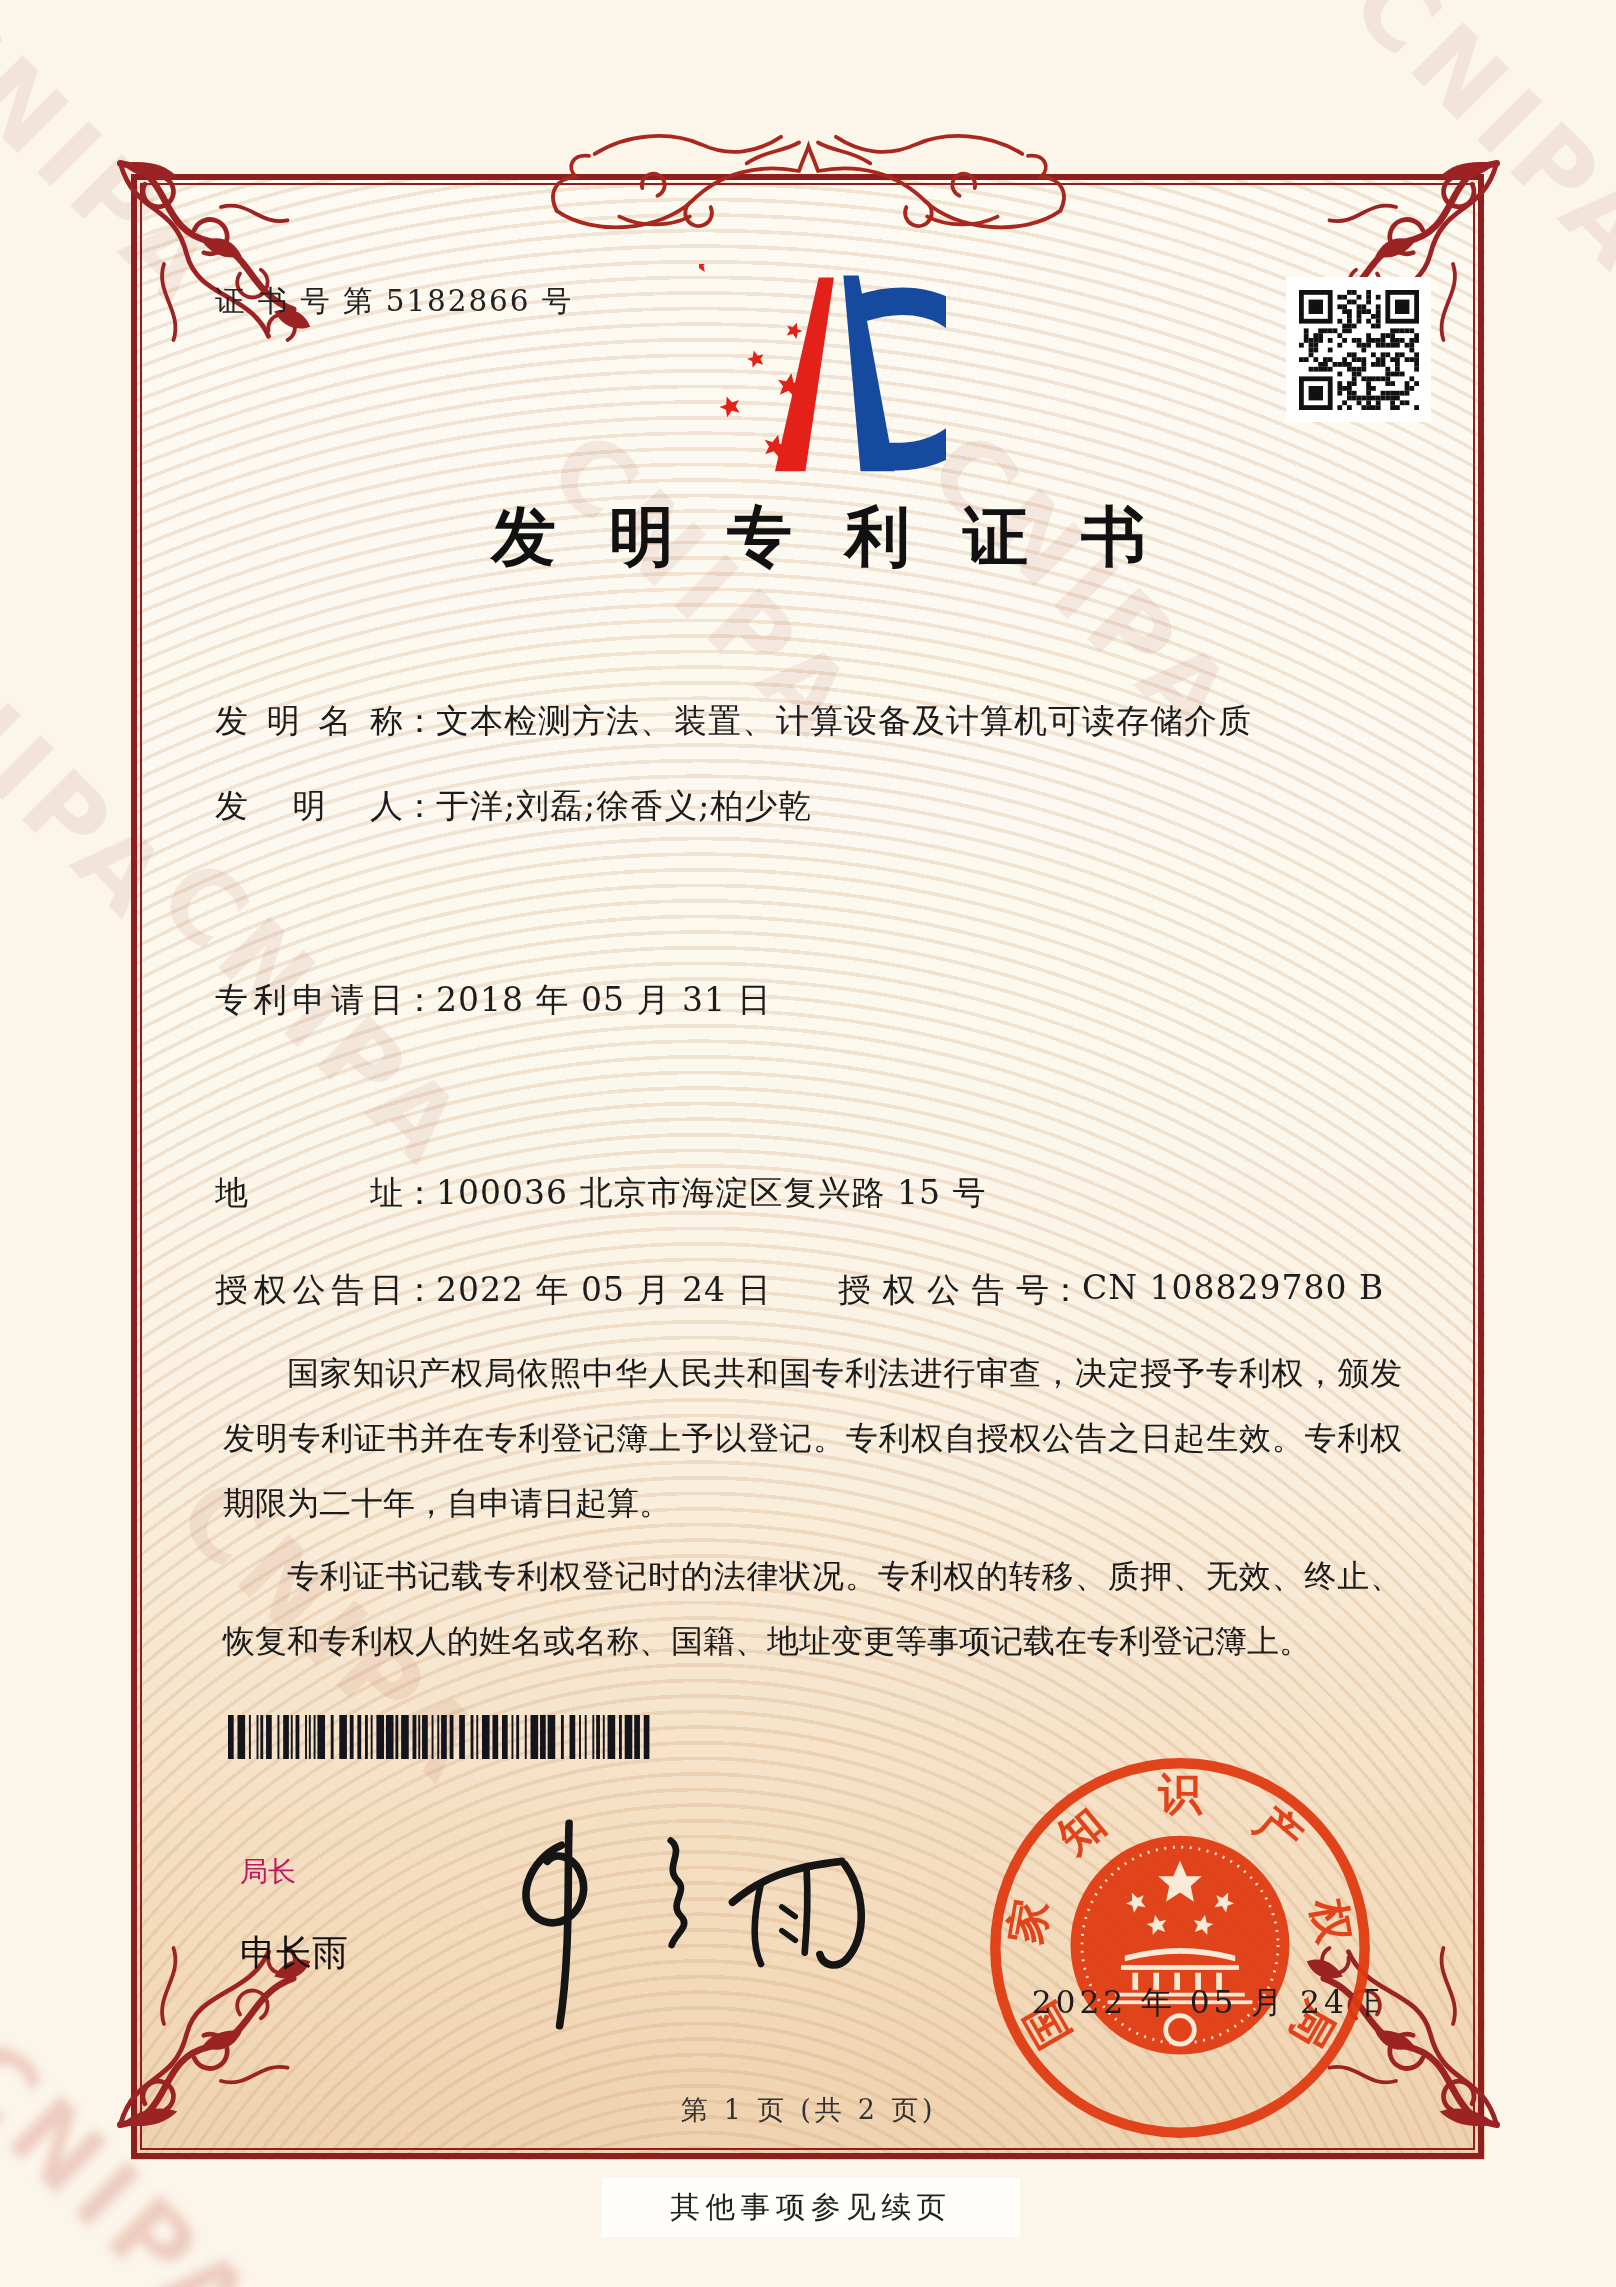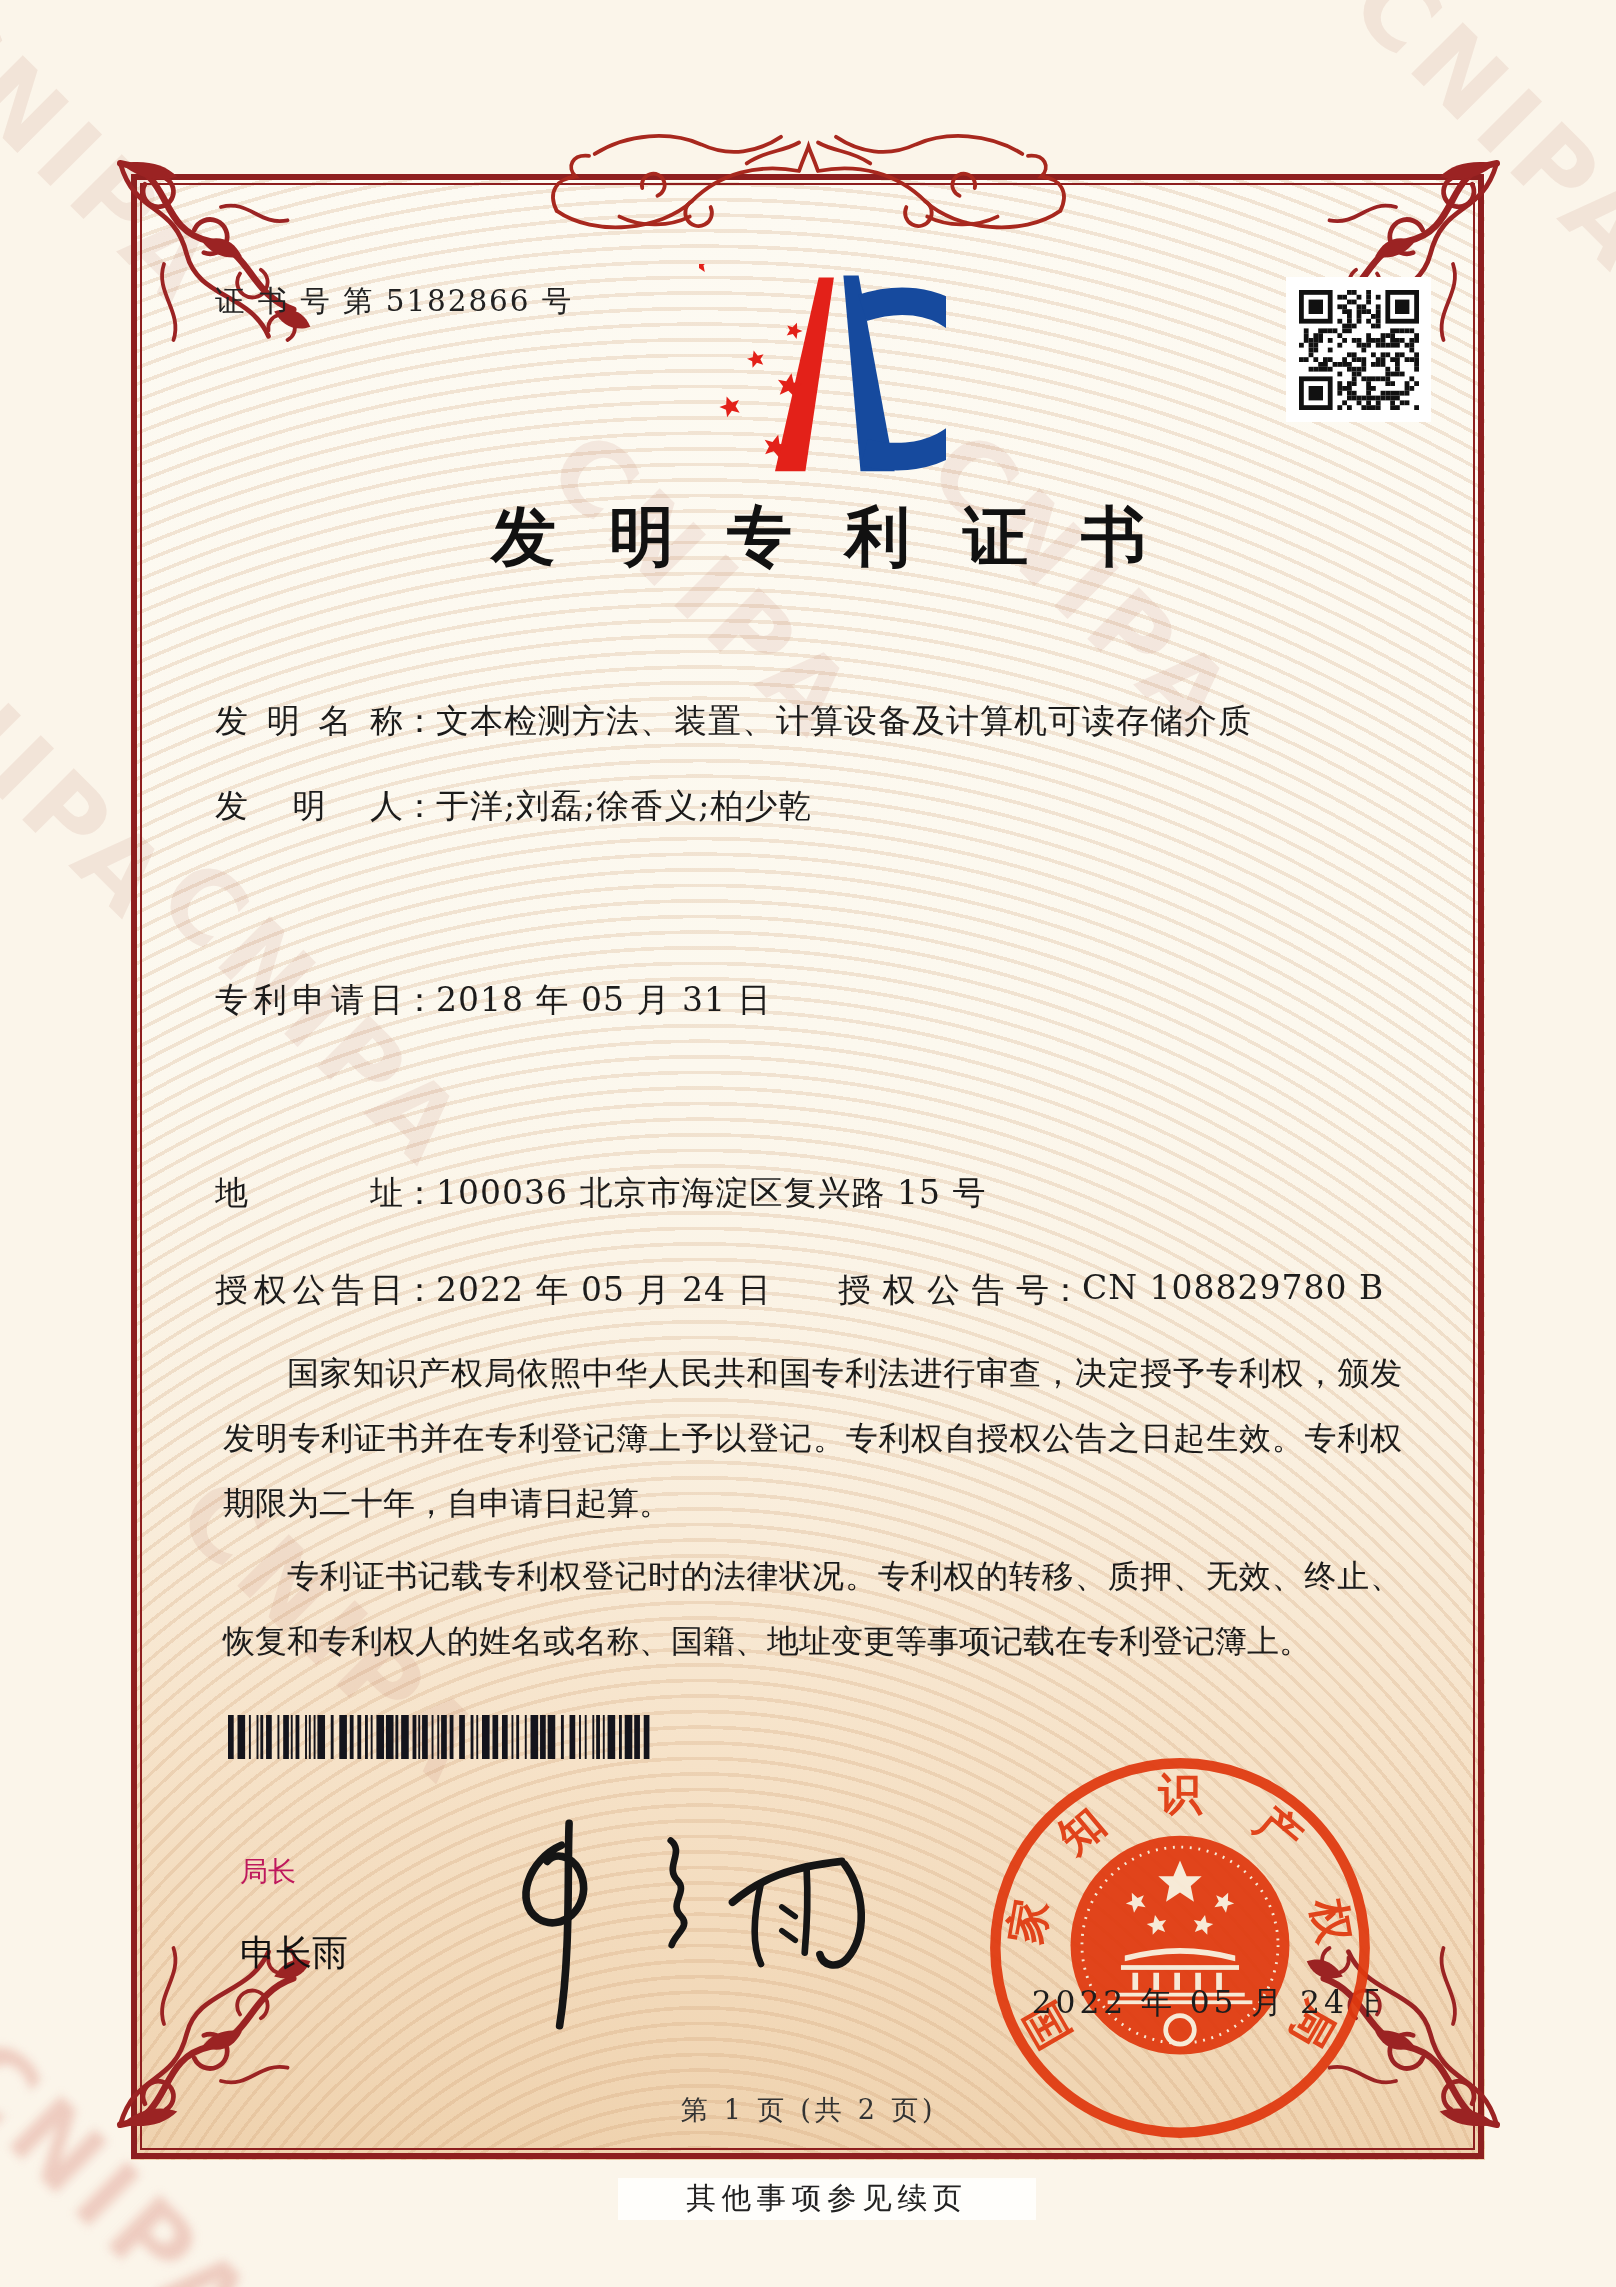--- a/index.html
+++ b/index.html
@@ -43,21 +43,21 @@
   
   .sig-title{position:absolute;left:240px;top:1853px;font-size:28px;
              font-family:"DejaVu Sans","Liberation Sans",sans-serif;color:#be185d;}
   .sig-name{position:absolute;left:240px;top:1929px;font-size:36px;
             font-family:"DejaVu Sans","Liberation Sans",sans-serif;color:#111;}
   .sig-hand{position:absolute;left:447px;top:1812px;width:457px;height:228px;}
   
   .seal{position:absolute;left:982px;top:1750px;width:396px;height:396px;}
   
   .page-no{position:absolute;left:0;top:2092px;width:1617px;text-align:center;font-size:27px;color:#333;letter-spacing:3.8px;}
-  .note-band{position:absolute;left:618px;top:2178px;width:418px;height:42px;background:#fffefb;
+  .note-band{position:absolute;left:602px;top:2178px;width:418px;height:59px;background:#fffefb;
              display:flex;align-items:center;justify-content:center;}
   .note-band span{font-size:29.5px;letter-spacing:5.7px;color:#222;}
 </style>
 </head>
 <body>
 
 <div id="page">
 
   <div class="paper-bg"></div>
 

